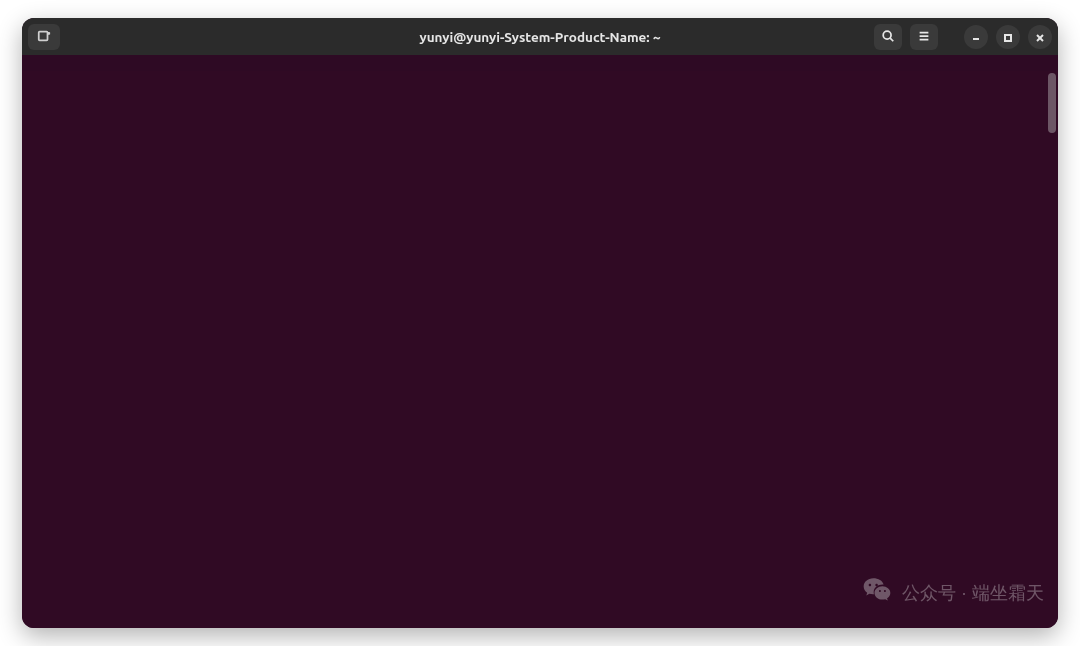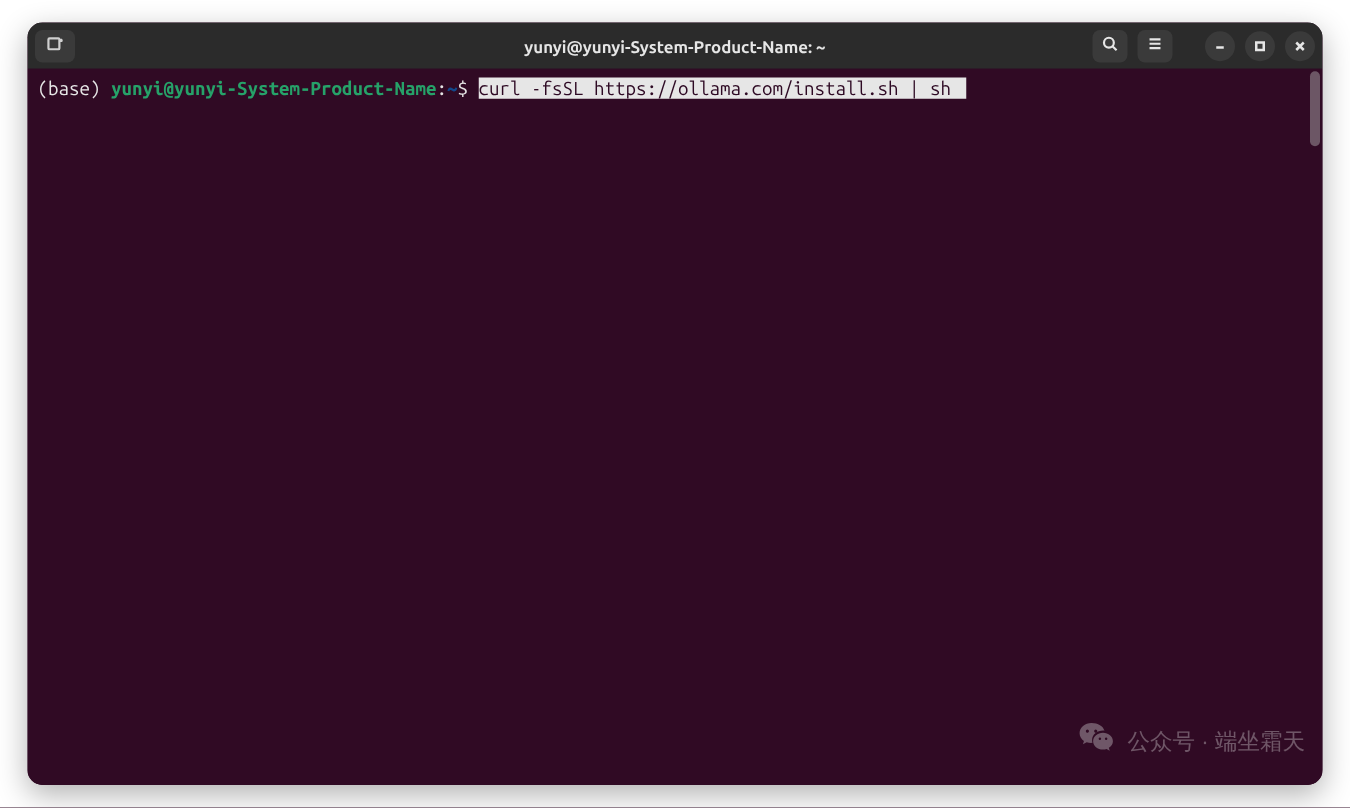--- a/index.html
+++ b/index.html
@@ -19,20 +19,21 @@
     }
     .window {
       width: 1036px;
       height: 610px;
       background: #2e0a24;
       border-radius: 12px;
       overflow: hidden;
       box-shadow: 0 8px 24px rgba(0,0,0,0.3);
       display: flex;
       flex-direction: column;
+      gap: 16px;
     }
     .titlebar {
       height: 37px;
       background: #2b2b2b;
       display: flex;
       align-items: center;
       padding: 0 6px;
       position: relative;
       flex-shrink: 0;
     }
@@ -203,21 +204,20 @@
           <svg width="10" height="10" viewBox="0 0 10 10">
               <line x1="2" y1="2" x2="8" y2="8"></line>
               <line x1="8" y1="2" x2="2" y2="8"></line>
             </svg>
         </span>
       </div>
     </div>
   </div>
 
   <div class="terminal-body">
-    <div class="terminal-line"><span class="base-env">(base) </span><span class="user-host">yunyi@yunyi-System-Product-Name</span><span class="colon">:</span><span class="cwd">~</span><span class="dollar">$ </span><span class="highlight">curl -fsSL https://ollama.com/install.sh | sh </span></div>
     <div class="scrollbar"></div>
   </div>
 
 </div>
 
 <div class="watermark">
   <span>
     <svg viewBox="0 0 36 36" fill="rgba(230,230,230,1)">
       <path d="M13.5 4C7.1 4 2 8.4 2 13.8c0 3 1.6 5.7 4.2 7.5l-1 3.2 3.6-1.9c1.4.4 2.9.6 4.4.6.4 0 .8 0 1.2-.1-.3-.9-.4-1.8-.4-2.7 0-5 4.8-9 10.7-9 .4 0 .8 0 1.2.1C24.7 7 19.6 4 13.5 4zm-4 6.4c.8 0 1.5.7 1.5 1.5s-.7 1.5-1.5 1.5-1.5-.7-1.5-1.5.7-1.5 1.5-1.5zm8 0c.8 0 1.5.7 1.5 1.5s-.7 1.5-1.5 1.5-1.5-.7-1.5-1.5.7-1.5 1.5-1.5z"></path>
       <path d="M34 21.5c0-4.4-4.3-8-9.5-8s-9.5 3.6-9.5 8 4.3 8 9.5 8c1.2 0 2.3-.2 3.4-.5l3 1.6-.8-2.7C32.5 26.4 34 24.1 34 21.5zm-12.5-1c-.7 0-1.2-.6-1.2-1.2s.6-1.2 1.2-1.2 1.2.6 1.2 1.2-.5 1.2-1.2 1.2zm6 0c-.7 0-1.2-.6-1.2-1.2s.6-1.2 1.2-1.2 1.2.6 1.2 1.2-.5 1.2-1.2 1.2z"></path>

